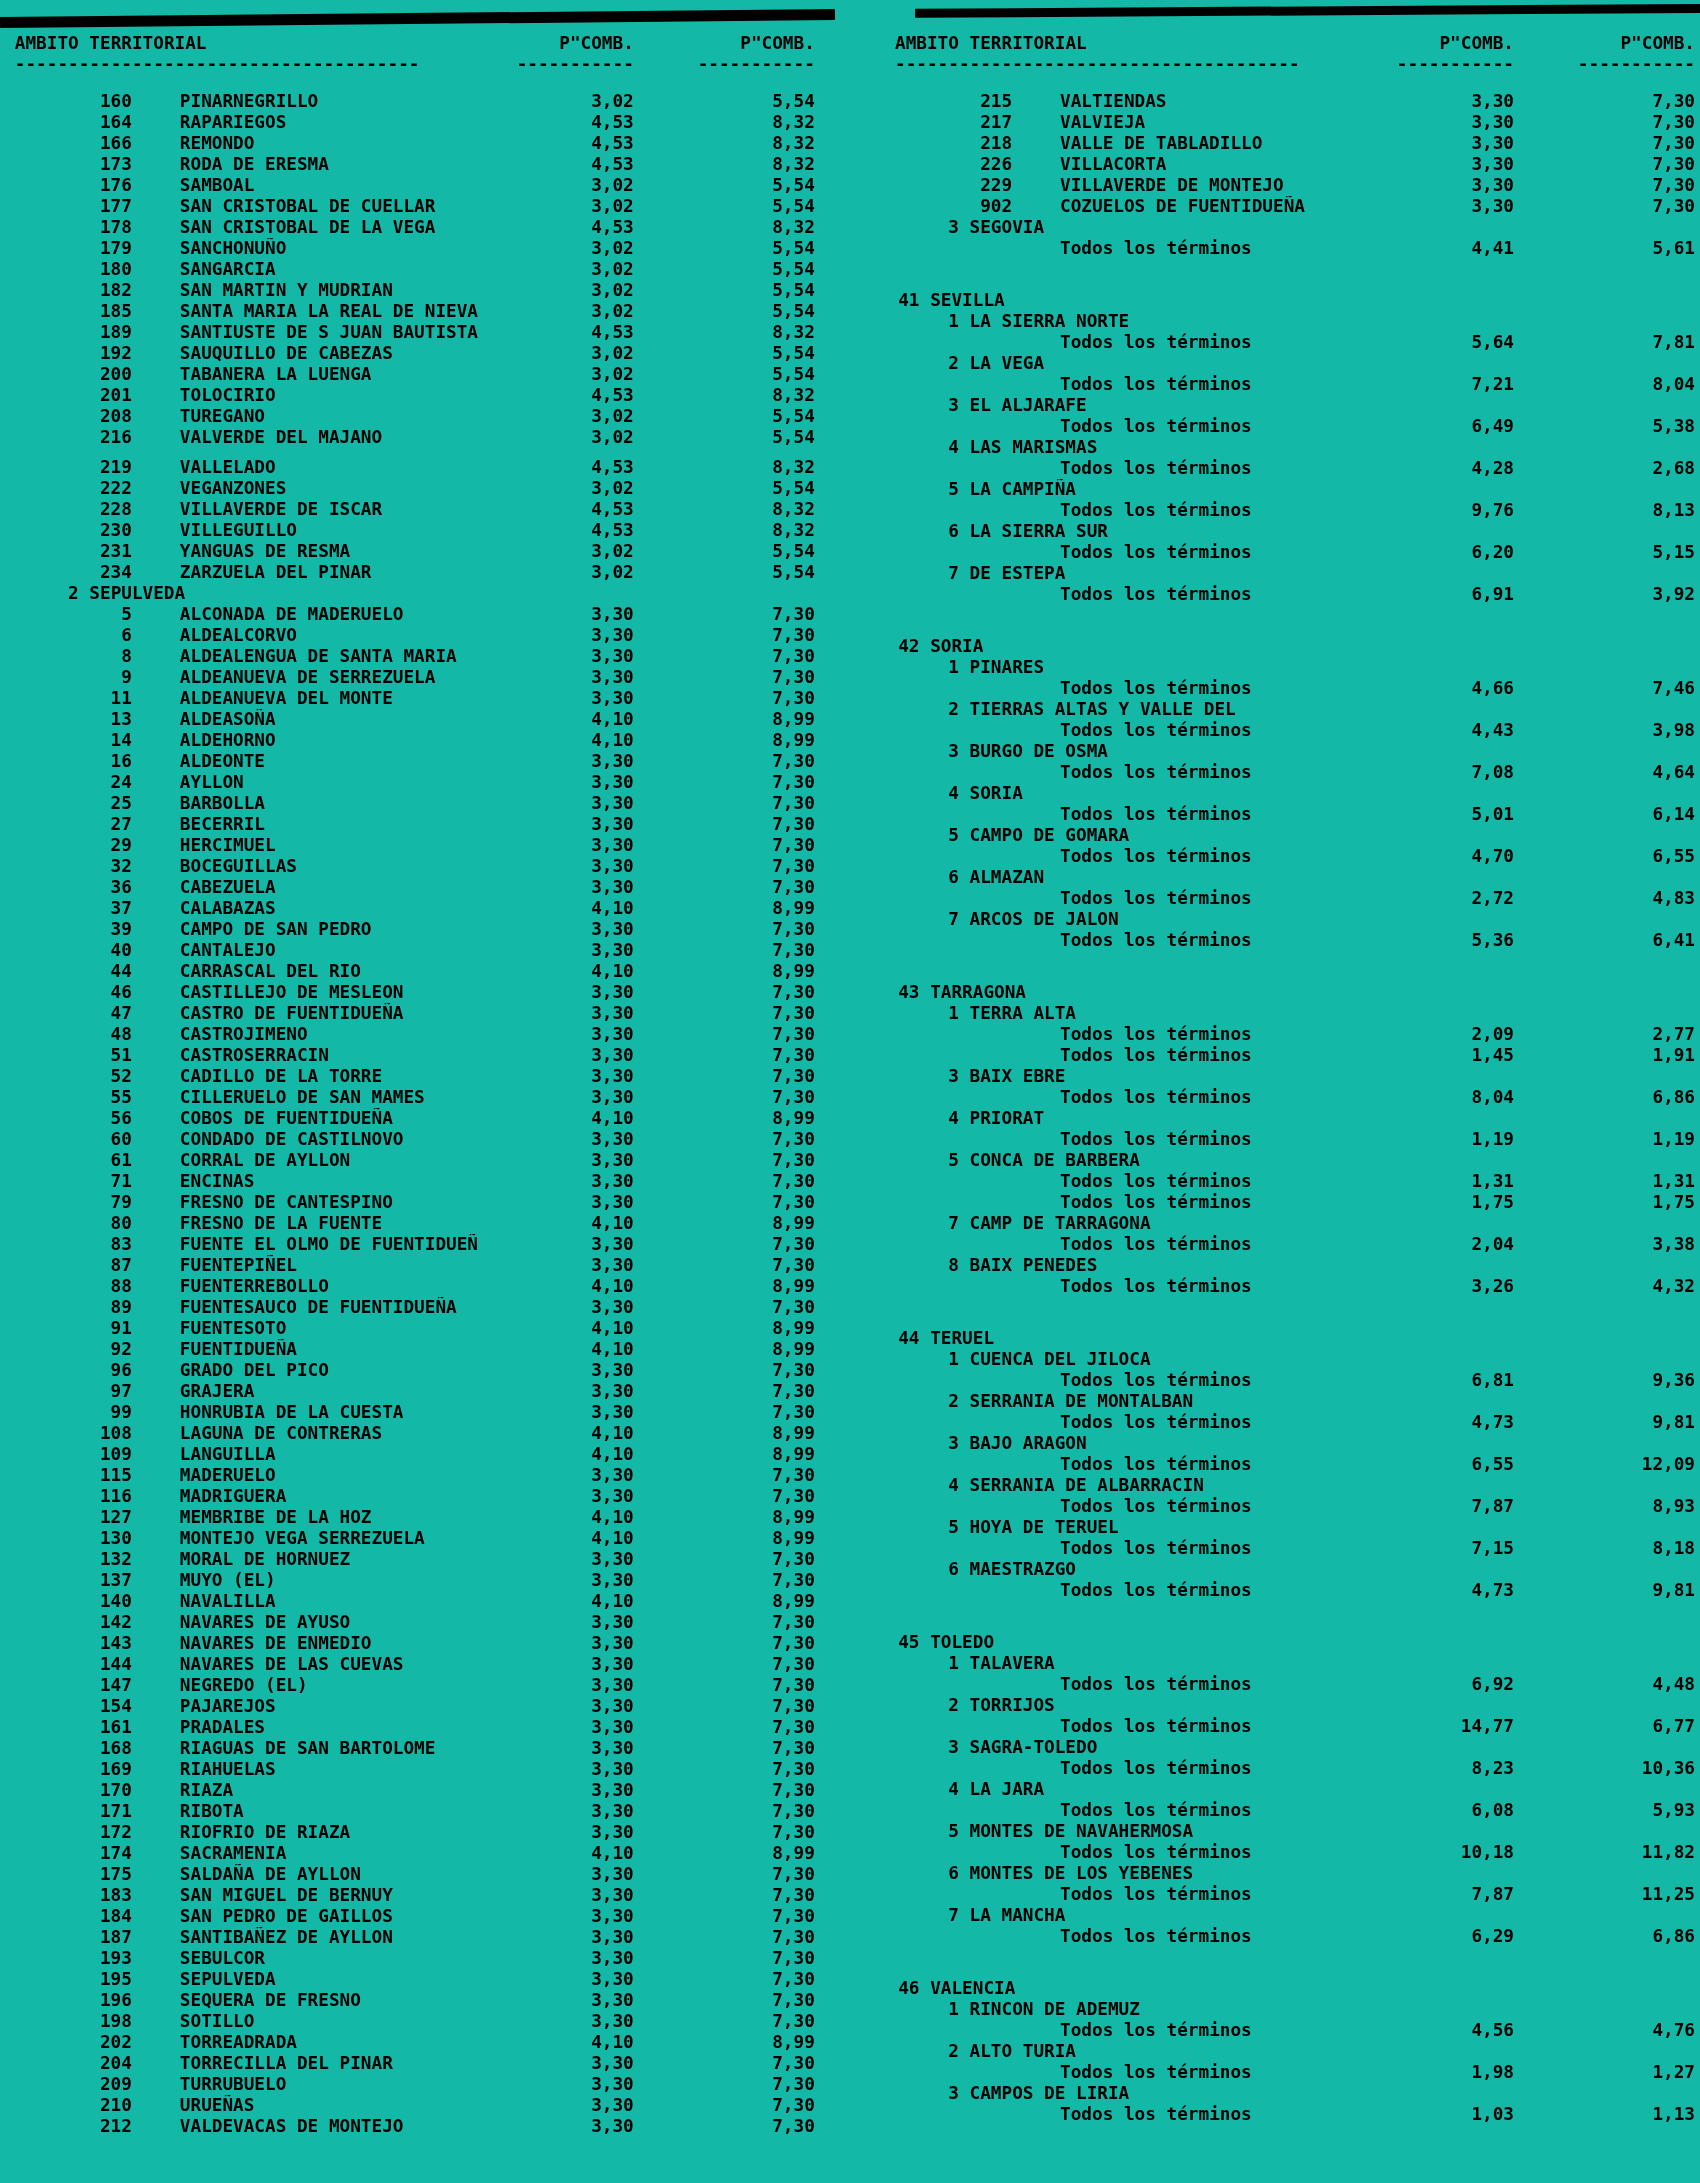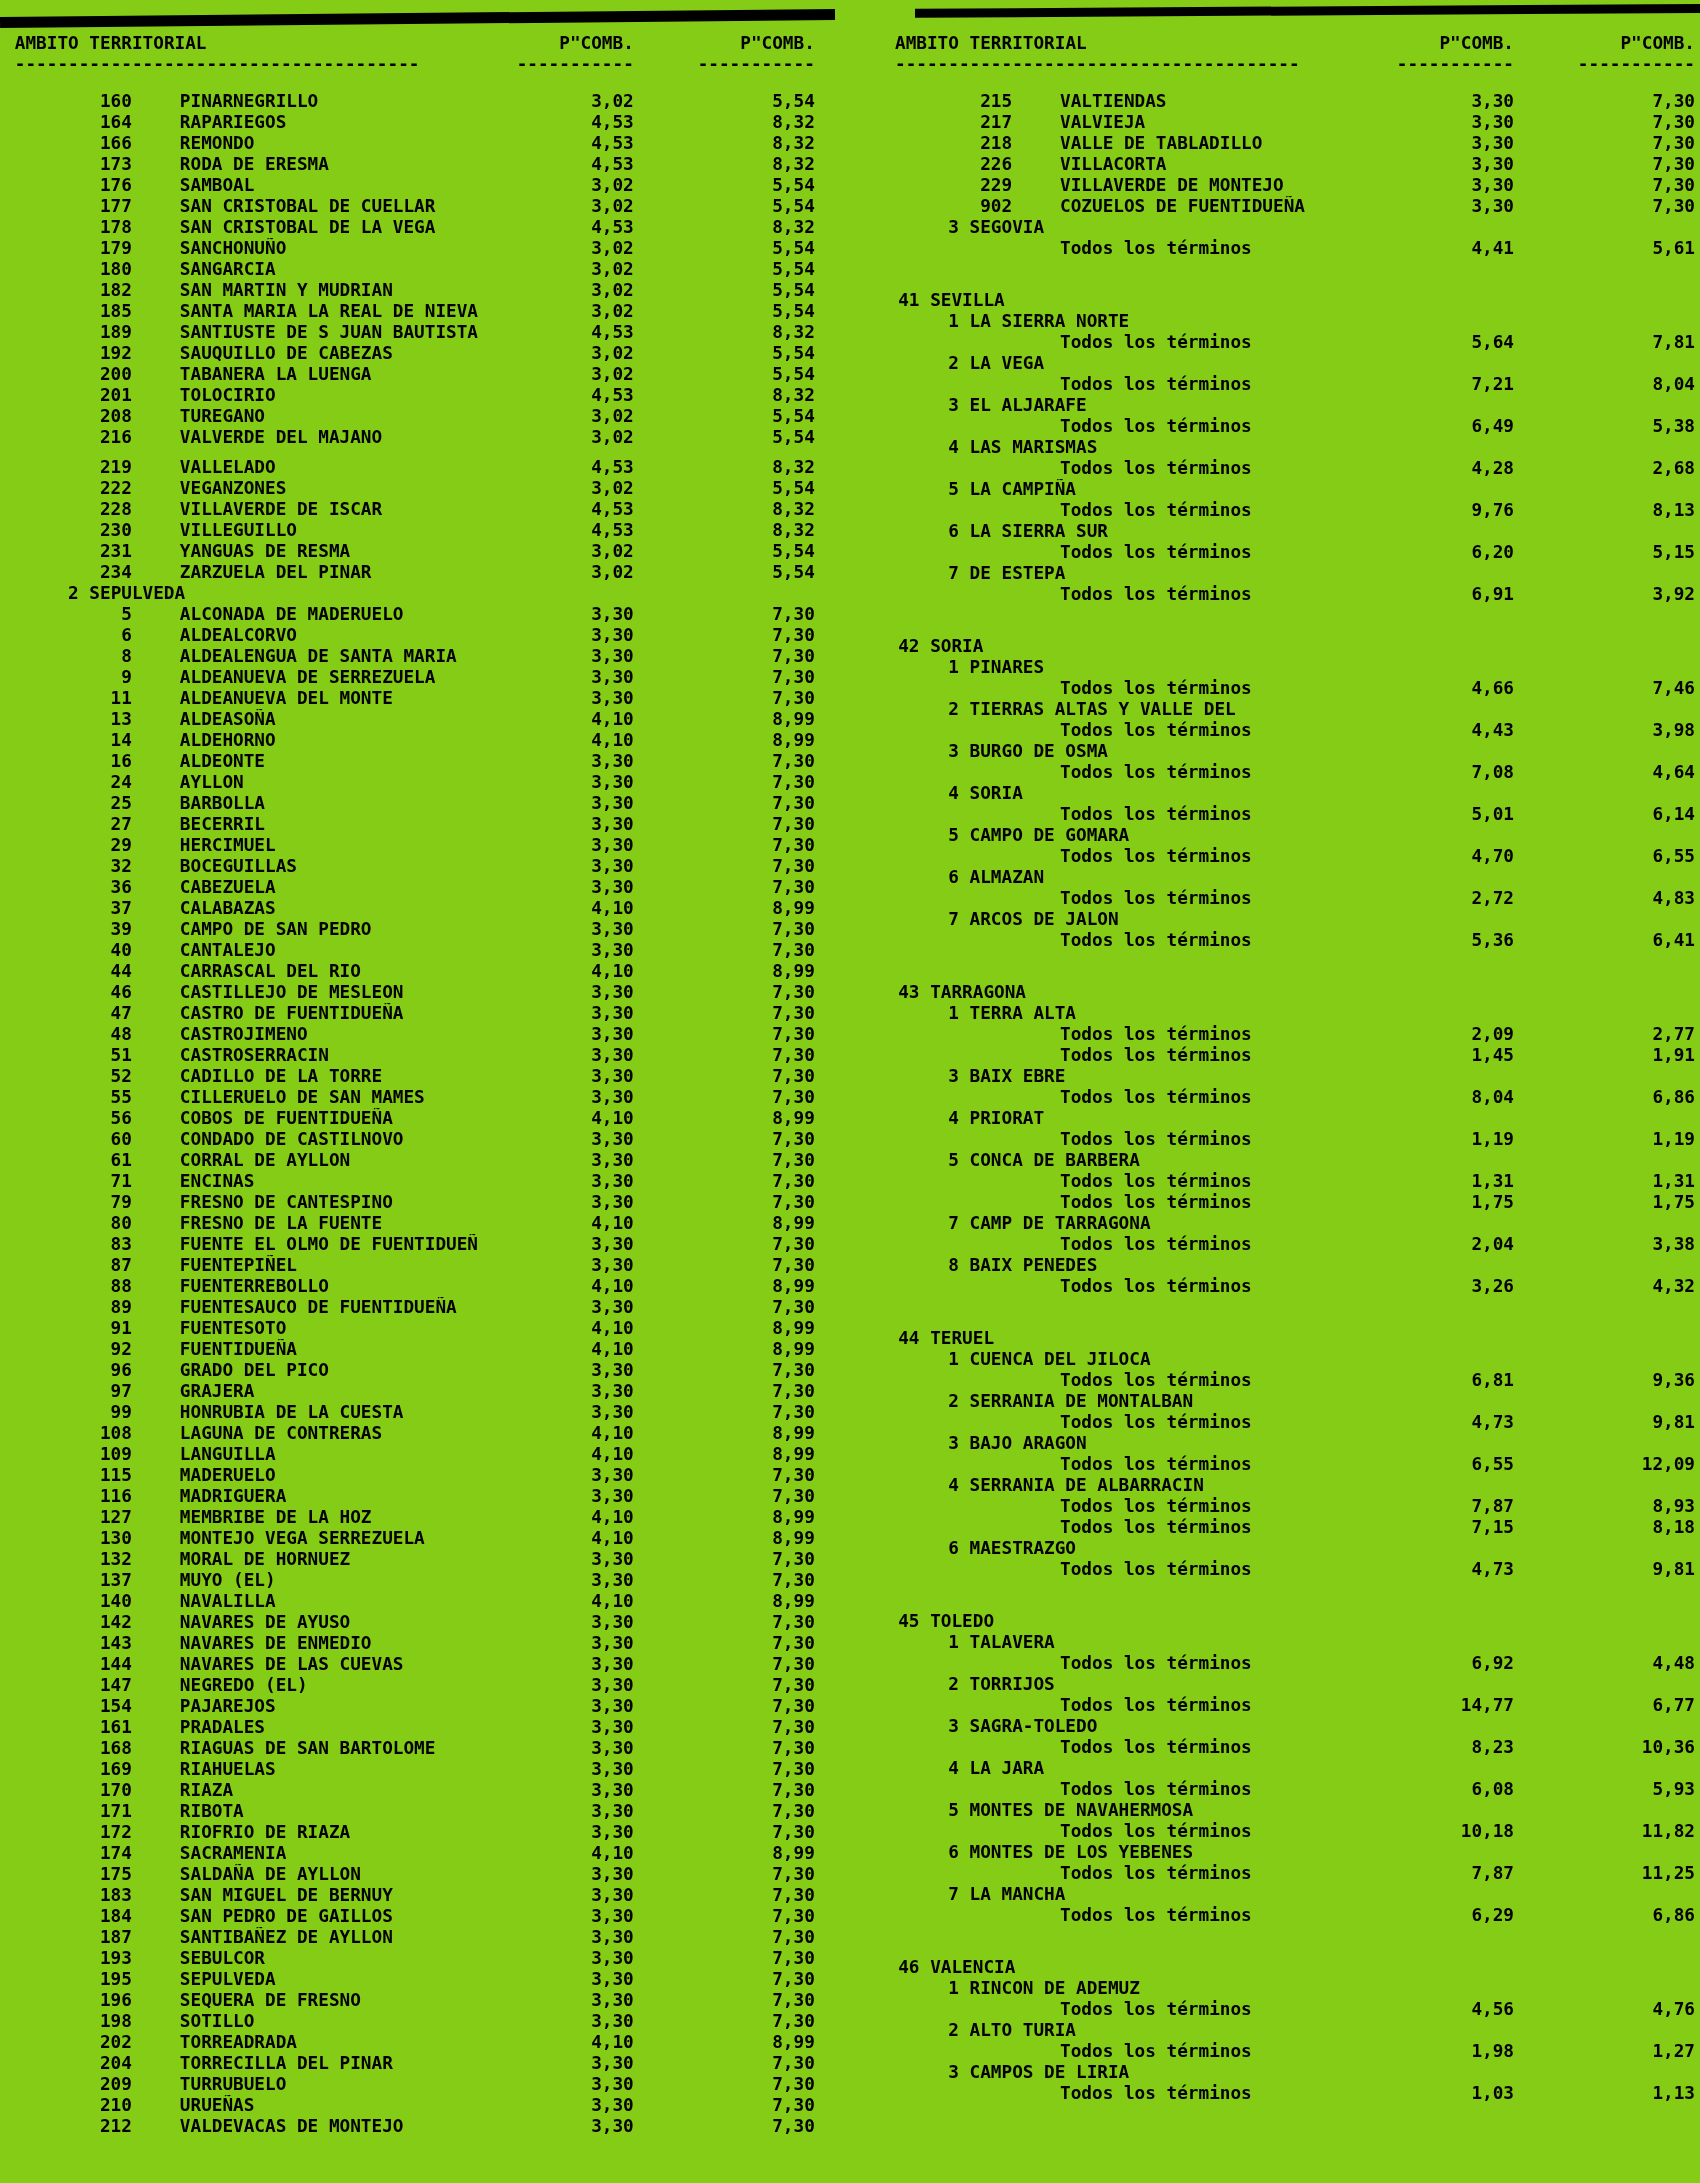--- a/index.html
+++ b/index.html
@@ -1,19 +1,19 @@
 <!DOCTYPE html>
 <html style="font-size:11.8px"><head>
 <meta charset="utf-8">
 <style>
   html,body{margin:0;padding:0;background:#e8e8e8;}
   .page{
     position:relative;
     width:1701px;height:2183px;
-    background:#84cc16;
+    background:#14b8a6;
     color:#000;
     font-family:"DejaVu Sans Mono","Liberation Mono",monospace;
     font-weight:700;
     font-size:17.7px;
     overflow:hidden;
   }
   .topbar{position:absolute;background:#000;}
   .topbar-left{left:0;top:8.9px;width:835px;height:11px;transform:rotate(-0.55deg);transform-origin:right center;}
   .topbar-right{left:915px;top:4.4px;width:786px;height:8.9px;transform:rotate(-0.35deg);transform-origin:right center;}
   .col{
@@ -228,20 +228,21 @@
         <div class="gap-l"></div>
         <div class="row p"><span class="name">44 TERUEL</span><span class="v1"></span><span class="v2"></span></div>
         <div class="row c"><span class="name">1 CUENCA DEL JILOCA</span><span class="v1"></span><span class="v2"></span></div>
         <div class="row t"><span class="name">Todos los términos</span><span class="v1">6,81</span><span class="v2">9,36</span></div>
         <div class="row c"><span class="name">2 SERRANIA DE MONTALBAN</span><span class="v1"></span><span class="v2"></span></div>
         <div class="row t"><span class="name">Todos los términos</span><span class="v1">4,73</span><span class="v2">9,81</span></div>
         <div class="row c"><span class="name">3 BAJO ARAGON</span><span class="v1"></span><span class="v2"></span></div>
         <div class="row t"><span class="name">Todos los términos</span><span class="v1">6,55</span><span class="v2">12,09</span></div>
         <div class="row c"><span class="name">4 SERRANIA DE ALBARRACIN</span><span class="v1"></span><span class="v2"></span></div>
         <div class="row t"><span class="name">Todos los términos</span><span class="v1">7,87</span><span class="v2">8,93</span></div>
+        <div class="row c"><span class="name">5 HOYA DE TERUEL</span><span class="v1"></span><span class="v2"></span></div>
         <div class="row t"><span class="name">Todos los términos</span><span class="v1">7,15</span><span class="v2">8,18</span></div>
         <div class="row c"><span class="name">6 MAESTRAZGO</span><span class="v1"></span><span class="v2"></span></div>
         <div class="row t"><span class="name">Todos los términos</span><span class="v1">4,73</span><span class="v2">9,81</span></div>
         <div class="gap-l"></div>
         <div class="row p"><span class="name">45 TOLEDO</span><span class="v1"></span><span class="v2"></span></div>
         <div class="row c"><span class="name">1 TALAVERA</span><span class="v1"></span><span class="v2"></span></div>
         <div class="row t"><span class="name">Todos los términos</span><span class="v1">6,92</span><span class="v2">4,48</span></div>
         <div class="row c"><span class="name">2 TORRIJOS</span><span class="v1"></span><span class="v2"></span></div>
         <div class="row t"><span class="name">Todos los términos</span><span class="v1">14,77</span><span class="v2">6,77</span></div>
         <div class="row c"><span class="name">3 SAGRA-TOLEDO</span><span class="v1"></span><span class="v2"></span></div>

